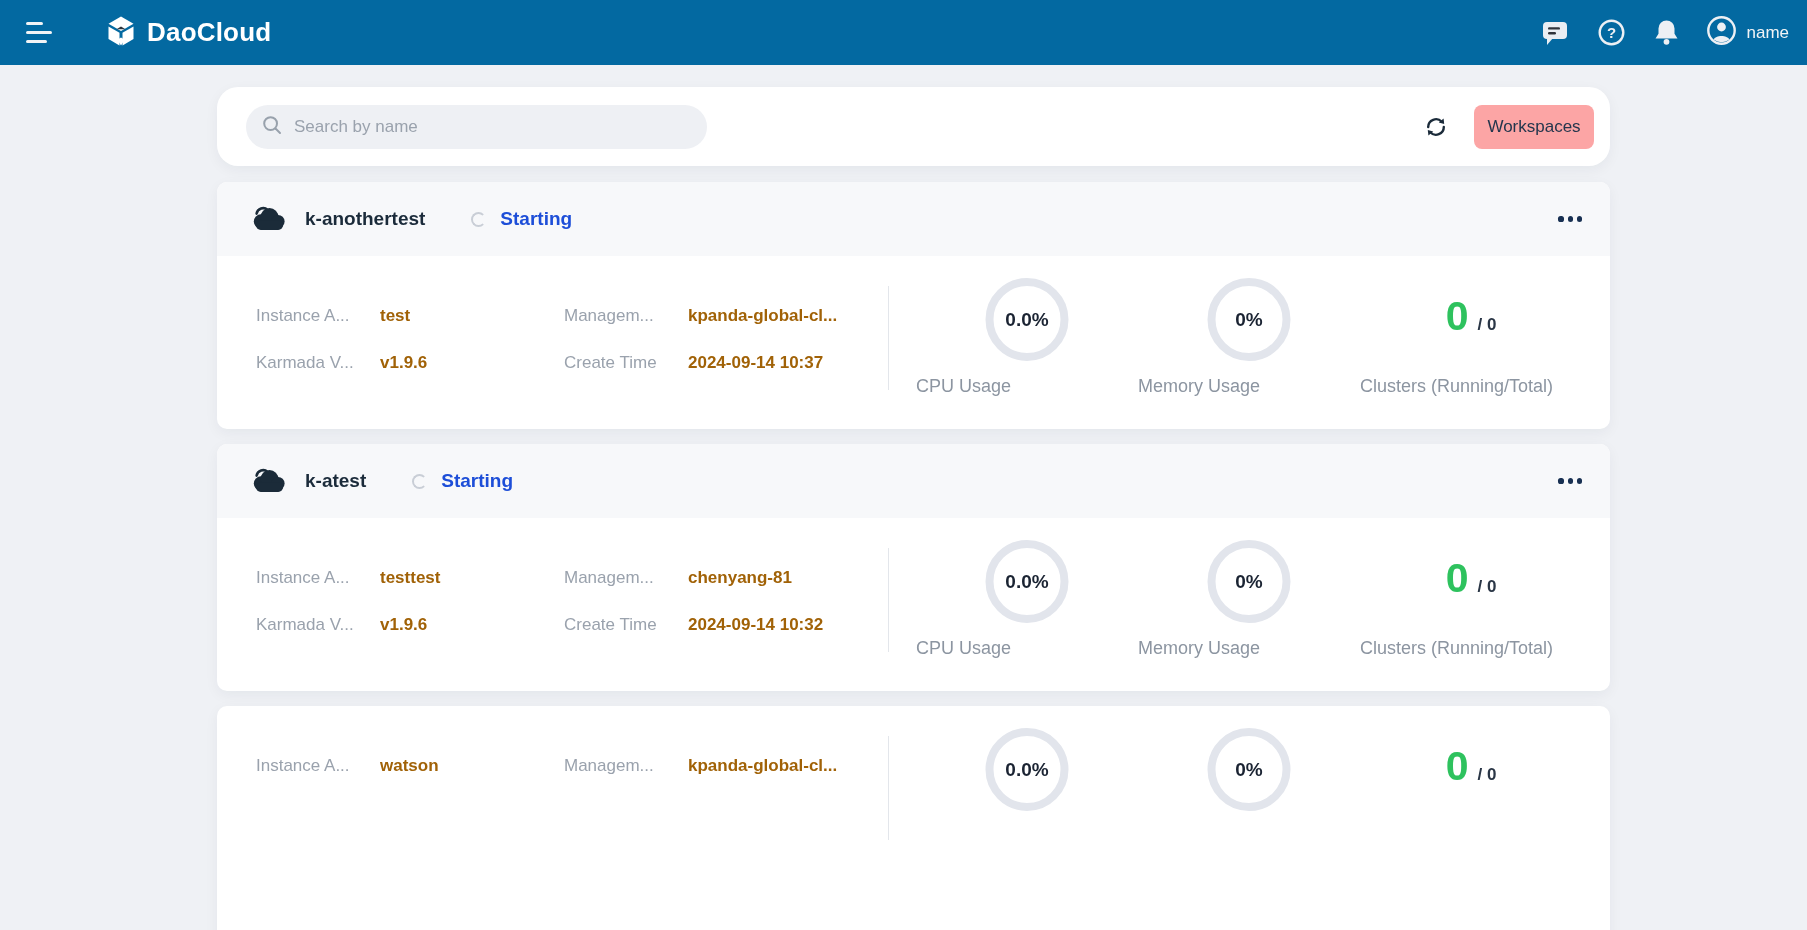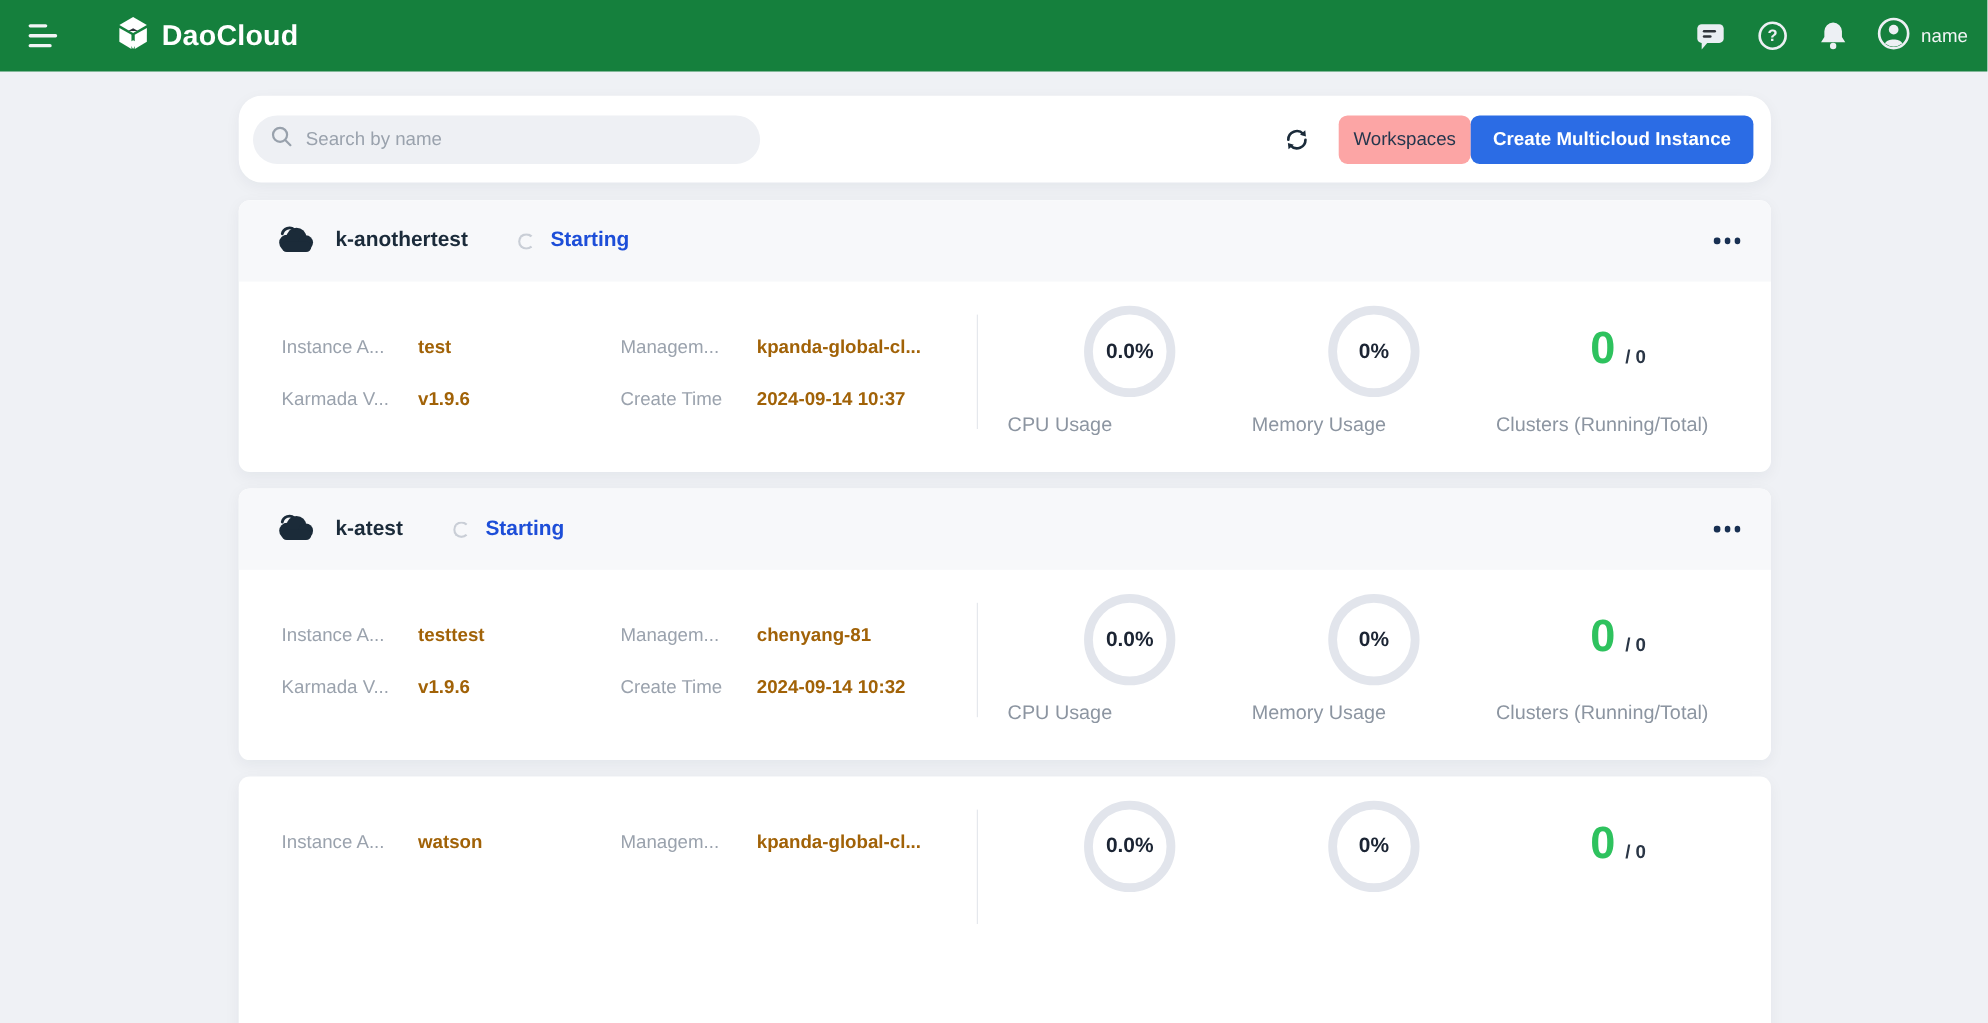--- a/index.html
+++ b/index.html
@@ -1,38 +1,38 @@
 <!DOCTYPE html>
 <html><head>
 <meta charset="utf-8">
 <style>
   html,body{margin:0;padding:0;}
   body{font-family:"Liberation Sans","DejaVu Sans",sans-serif;background:#eff1f5;}
   .viewport{position:relative;width:1807px;height:930px;overflow:hidden;background:#eff1f5;}
 
   
-  .topbar{height:65px;background:#15803d;display:flex;align-items:center;}
+  .topbar{height:65px;background:#0369a1;display:flex;align-items:center;}
   .menu-btn{margin-left:26px;width:30px;height:22px;display:flex;flex-direction:column;justify-content:space-between;cursor:pointer;background:none;border:none;padding:0;}
   .menu-btn span{display:block;height:3.4px;border-radius:2px;background:#f2f4f6;}
   .menu-btn .l1{width:17px;}
   .menu-btn .l2{width:26px;}
   .menu-btn .l3{width:21px;}
   .brand{display:flex;align-items:center;margin-left:48px;}
   .brand-text{color:#ffffff;font-size:26px;font-weight:700;margin-left:9px;letter-spacing:.2px;}
   .topbar-spacer{flex:1;}
   .tb-icon{background:none;border:none;padding:0;margin:0 0 0 27px;cursor:pointer;display:flex;align-items:center;}
   .tb-user{display:flex;align-items:center;margin-left:26px;margin-right:18px;cursor:pointer;}
   .tb-username{color:#f2f4f6;font-size:17px;margin-left:9px;}
 
   
   .content{width:1393px;margin-left:217px;}
   .page-title{margin:27px 0 0 0;font-size:28px;line-height:35px;font-weight:700;color:#1c3150;}
 
   
-  .toolbar-card{margin-top:22px;height:79px;background:#ffffff;border-radius:21px;box-shadow:0 4px 14px rgba(26,36,52,.05);display:flex;align-items:center;padding:0;box-sizing:border-box;}
+  .toolbar-card{margin-top:22px;height:79px;background:#ffffff;border-radius:21px;box-shadow:0 4px 14px rgba(26,36,52,.05);display:flex;align-items:center;padding:16px;box-sizing:border-box;}
   .search-box{margin-left:13px;width:461px;height:44px;background:#eef0f4;border-radius:22px;display:flex;align-items:center;box-sizing:border-box;padding:0 16px;}
   .search-box input{border:none;background:transparent;outline:none;font-size:17px;color:#33404e;margin-left:10px;width:100%;font-family:inherit;}
   .search-box input::placeholder{color:#9aa2ad;}
   .tb2-spacer{flex:1;}
   .refresh-btn{background:none;border:none;padding:0;cursor:pointer;display:flex;align-items:center;margin-right:25px;}
   .btn{height:44px;border:none;border-radius:8px;font-size:17px;font-family:inherit;cursor:pointer;}
   .btn-secondary{width:120px;background:#fca5a5;color:#24364d;}
   .btn-primary{width:257px;background:#2b6ce5;color:#ffffff;font-weight:600;margin-right:16px;}
 
   
@@ -138,21 +138,20 @@
       <div class="tb2-spacer"></div>
       <button class="refresh-btn" aria-label="refresh">
         <svg width="26" height="26" viewBox="0 0 26 26">
           <path d="M5.2 13 a7.8 7.8 0 0 1 13.5 -5.3" fill="none" stroke="#1b2b3a" stroke-width="2.4" stroke-linecap="round"></path>
           <polygon points="20.6,4.4 21.2,10 15.8,8.4" fill="#1b2b3a"></polygon>
           <path d="M20.8 13 a7.8 7.8 0 0 1 -13.5 5.3" fill="none" stroke="#1b2b3a" stroke-width="2.4" stroke-linecap="round"></path>
           <polygon points="5.4,21.6 4.8,16 10.2,17.6" fill="#1b2b3a"></polygon>
         </svg>
       </button>
       <button class="btn btn-secondary">Workspaces</button>
-      <button class="btn btn-primary">Create Multicloud Instance</button>
     </div>
 
     <div id="cards-root">
   <section class="instance-card first">
     <div class="card-header">
       <span>
         <svg width="37" height="27" viewBox="0 0 37 27">
           <g fill="#1b2b39">
             <circle cx="10" cy="17.5" r="7.2"></circle>
             <circle cx="18.5" cy="13" r="9"></circle>

